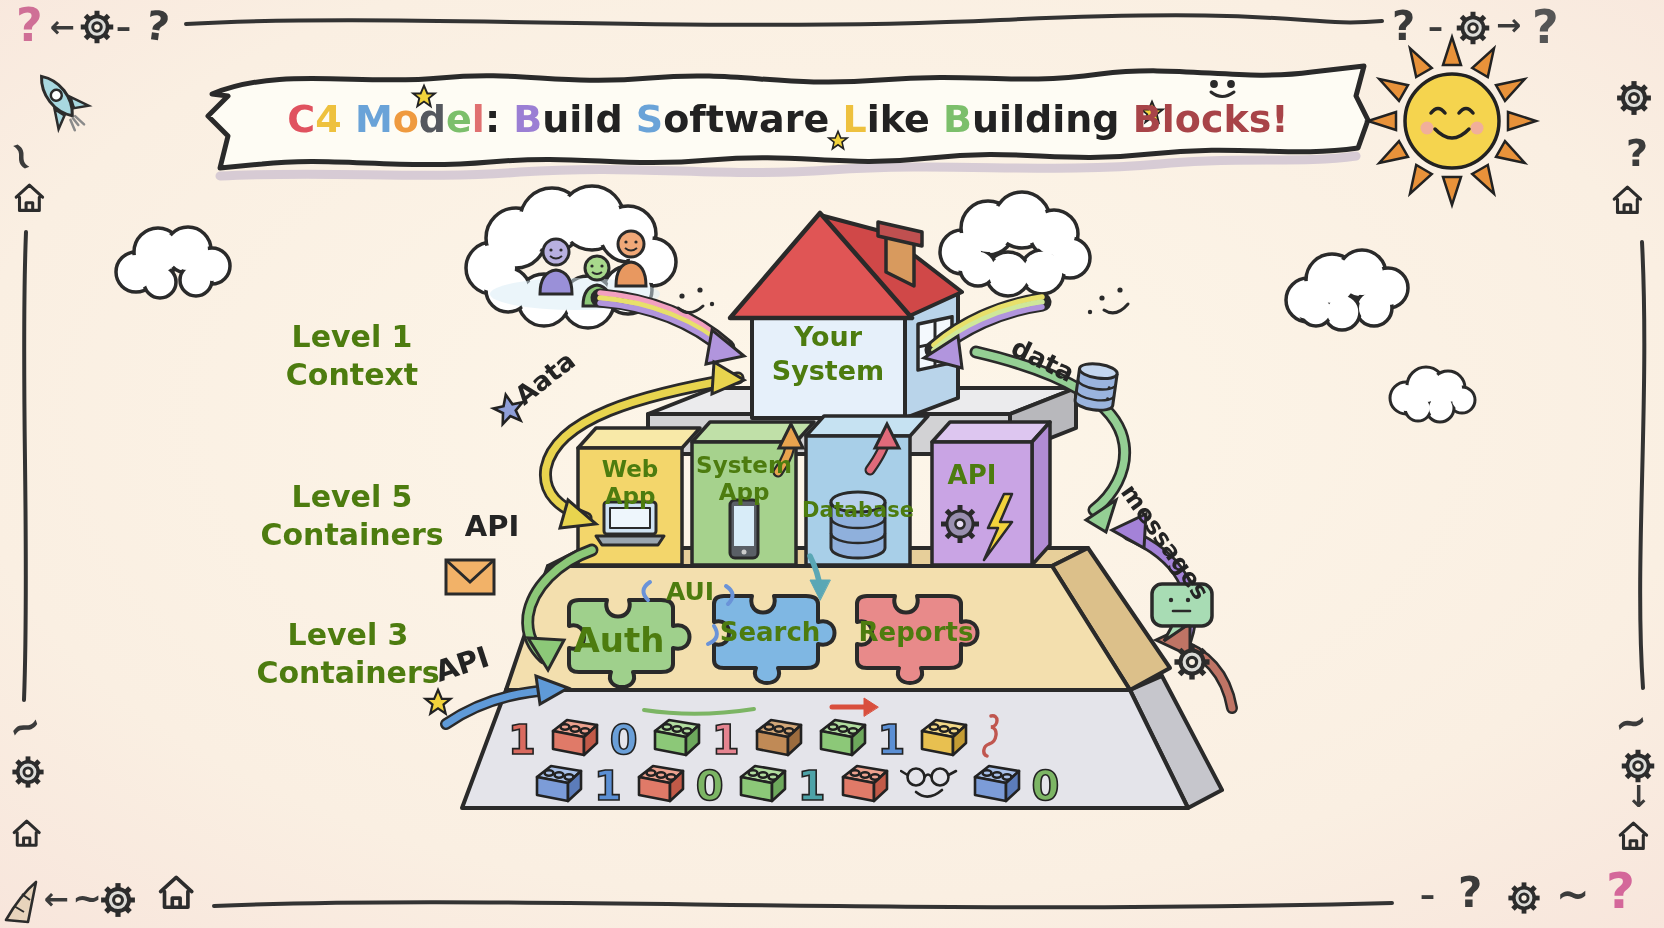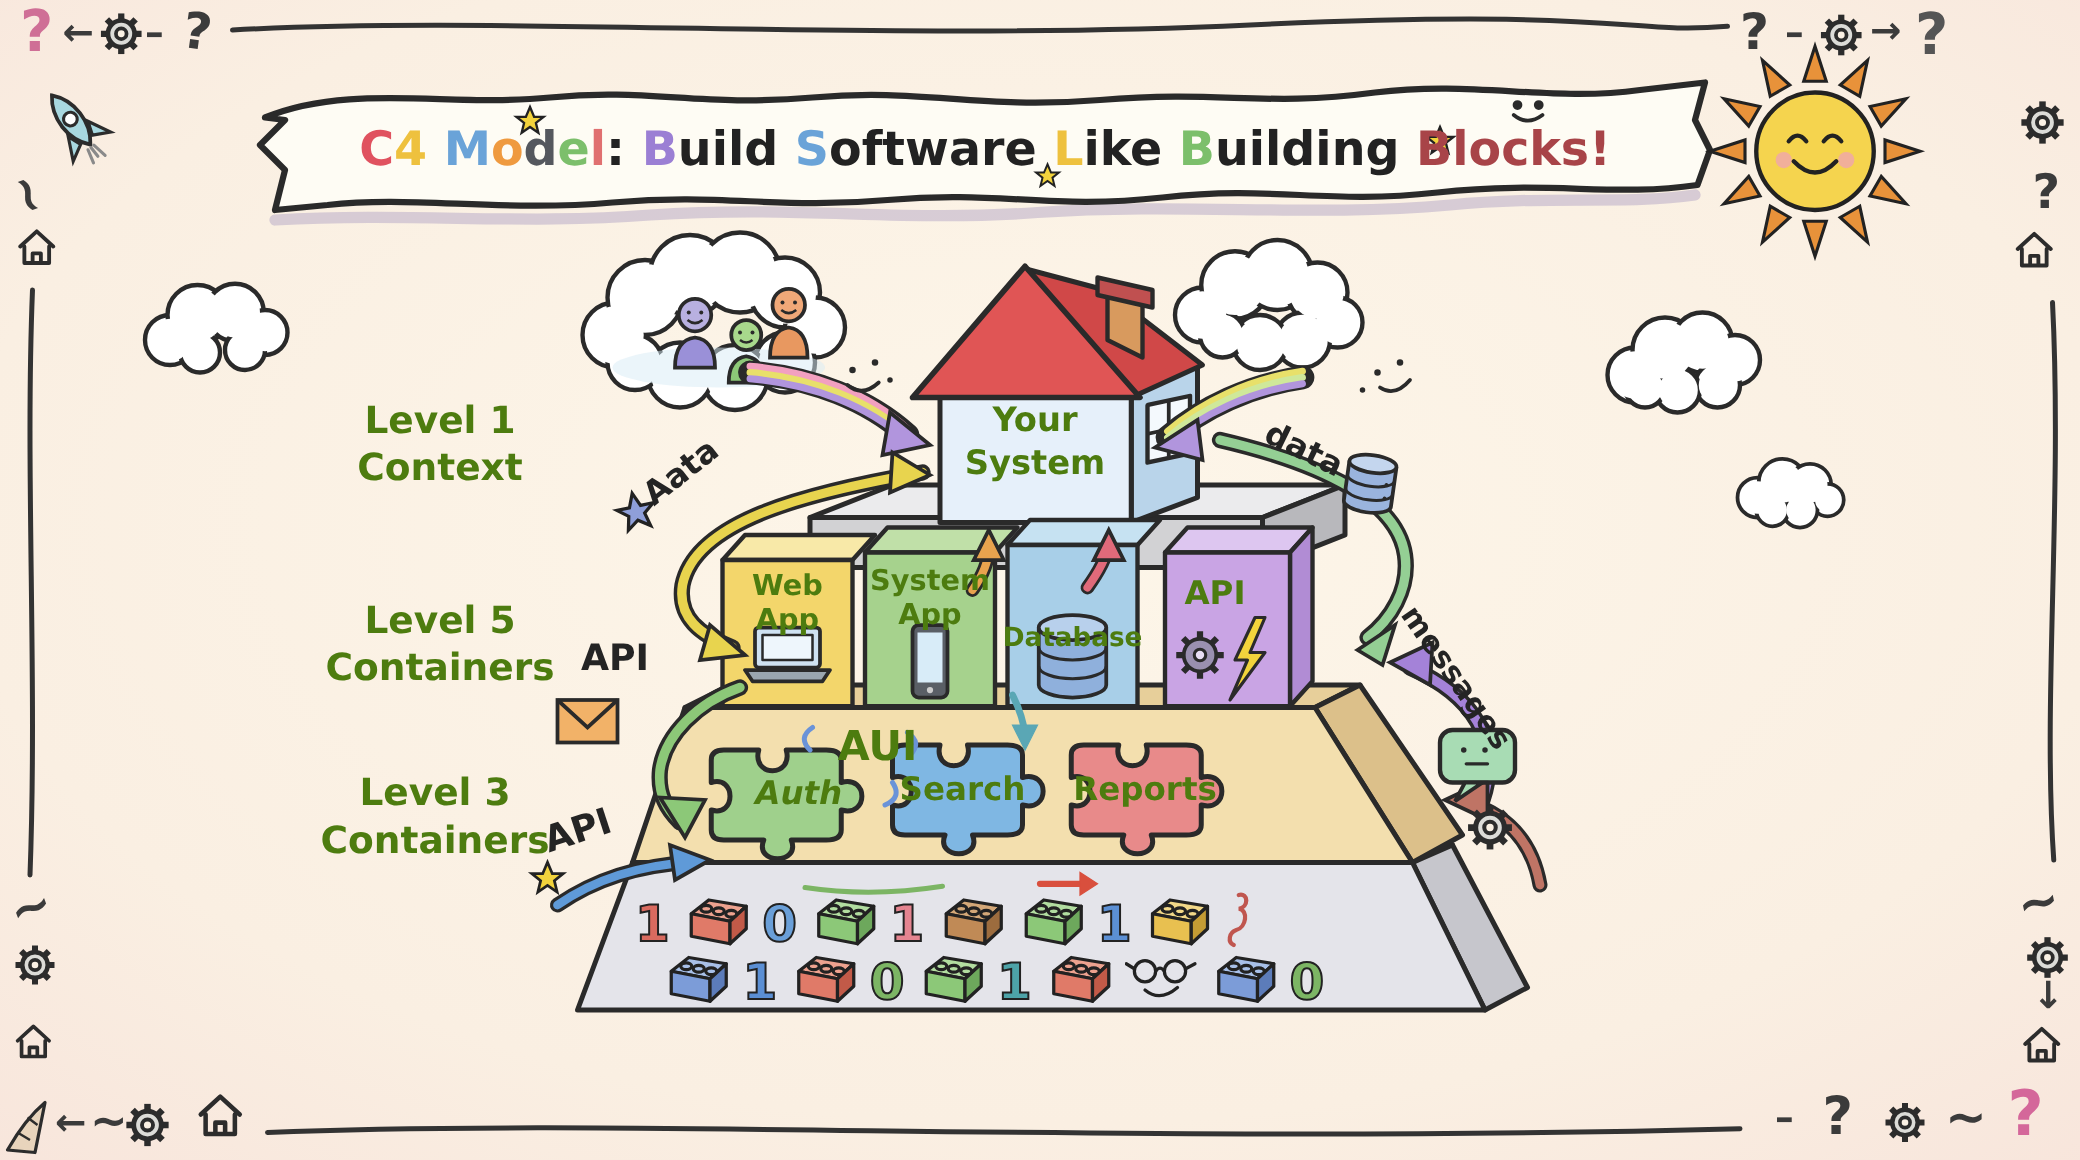--- a/index.html
+++ b/index.html
@@ -479,30 +479,30 @@
   <div>System</div>
   <div>App</div>
 </div>
 <div class="lbl" style="left:858px;top:462px;font-size:21px;margin-top:36px;">
   <div>Database</div>
 </div>
 <div class="lbl" style="left:972px;top:460px;font-size:26px;">
   <div>API</div>
 </div>
 
-<div class="lbl" style="left:639px;top:620px;font-size:26px;font-style:italic;">
+<div class="lbl" style="left:619px;top:620px;font-size:34px;">
   <div>Auth</div>
 </div>
 <div class="lbl" style="left:770px;top:617px;font-size:26px;">
   <div>Search</div>
 </div>
 <div class="lbl" style="left:916px;top:617px;font-size:26px;">
   <div>Reports</div>
 </div>
-<div class="lbl" style="left:690px;top:577px;font-size:33px;margin-left:12px;">
+<div class="lbl" style="left:690px;top:577px;font-size:25px;">
   <div>AUI</div>
 </div>
 
 <div class="rlbl" style="left:545px;top:378px;transform:translate(-50%,-50%) rotate(-38deg);font-size:26px;">Aata</div>
 <div class="rlbl" style="left:1043px;top:360px;transform:translate(-50%,-50%) rotate(26deg);font-size:26px;">data</div>
 <div class="rlbl" style="left:1165px;top:542px;transform:translate(-50%,-50%) rotate(55deg);font-size:24px;">messages</div>
 <div class="rlbl" style="left:492px;top:526px;transform:translate(-50%,-50%);font-size:29px;">API</div>
 <div class="rlbl" style="left:462px;top:664px;transform:translate(-50%,-50%) rotate(-18deg);font-size:29px;">API</div>
 
 <div class="code-row" style="left:508px;top:712px;">

